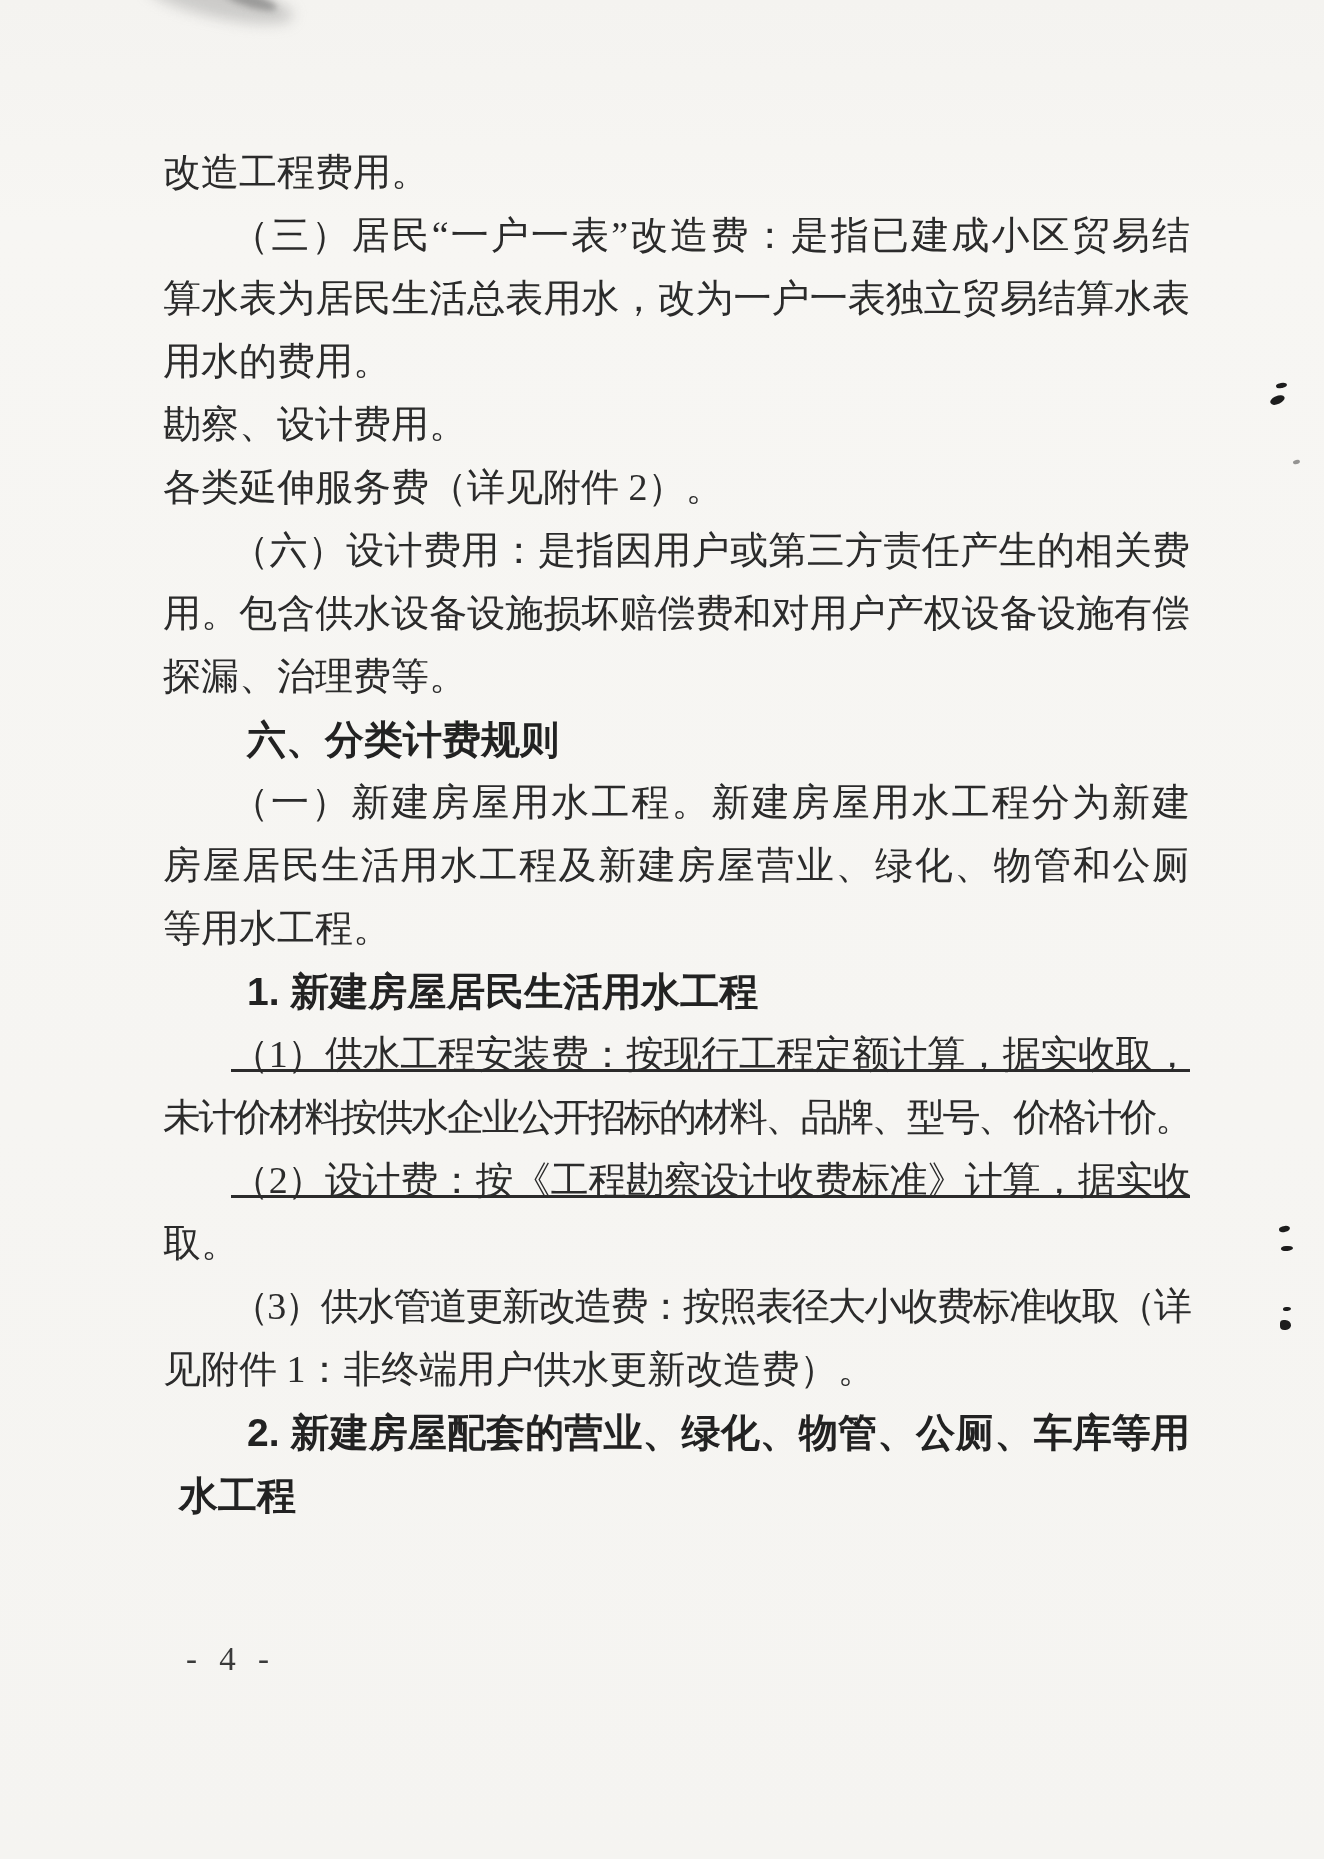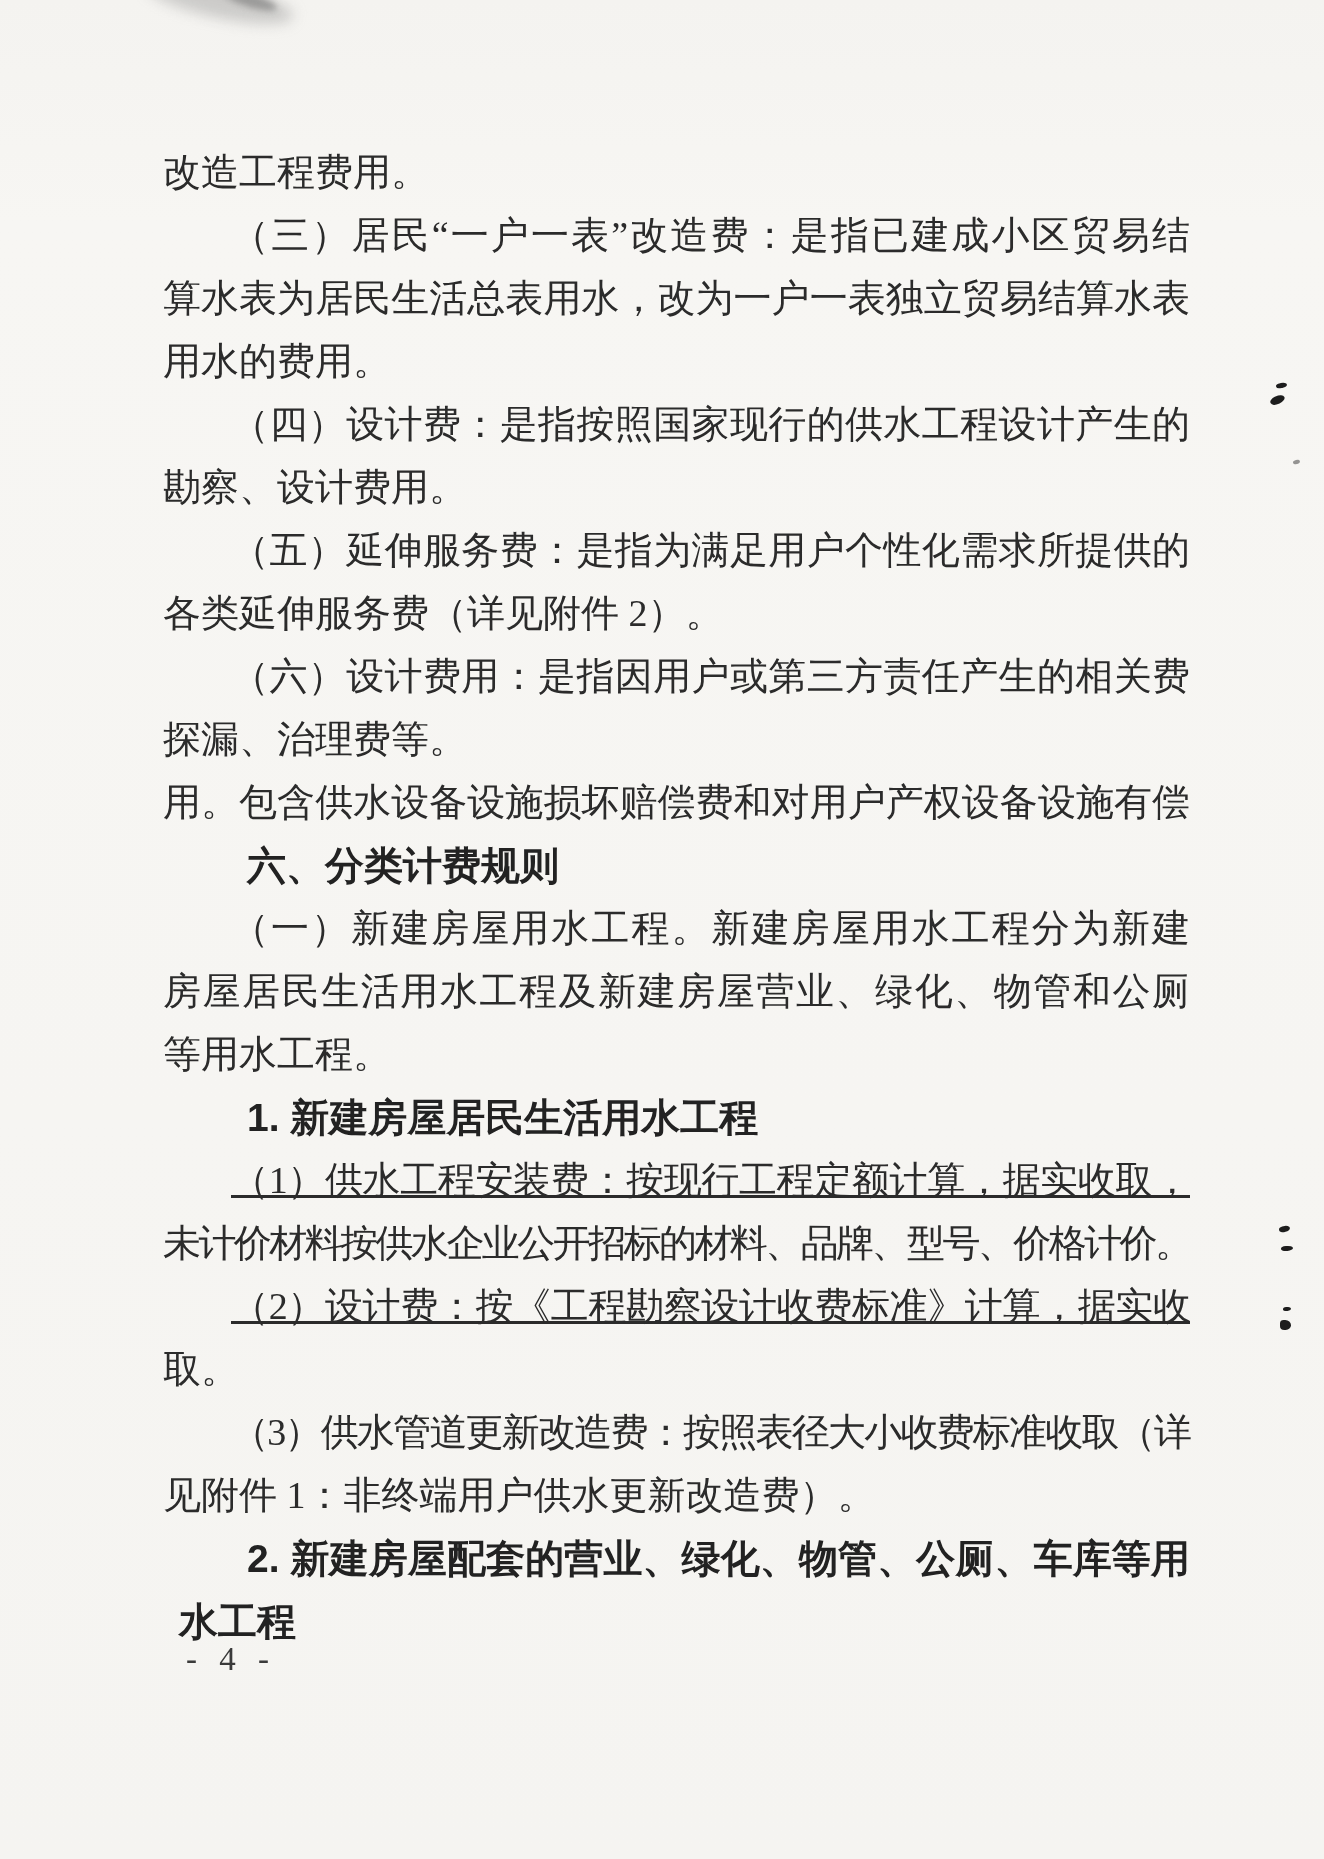--- a/index.html
+++ b/index.html
@@ -100,27 +100,25 @@
 <div class="page">
 
   <div class="smudge-a"></div>
   <div class="smudge-b"></div>
 
   <div class="textblock" id="doc">
       <div class="line">改造工程费用。</div>
       <div class="line indent fill">（三）居民“一户一表”改造费：是指已建成小区贸易结</div>
       <div class="line fill">算水表为居民生活总表用水，改为一户一表独立贸易结算水表</div>
       <div class="line">用水的费用。</div>
-      <div class="line indent fill">（四）设计费：是指按照国家现行的供水工程设计产生的</div>
       <div class="line">勘察、设计费用。</div>
-      <div class="line indent fill">（五）延伸服务费：是指为满足用户个性化需求所提供的</div>
       <div class="line">各类延伸服务费（详见附件 2）。</div>
       <div class="line indent fill">（六）设计费用：是指因用户或第三方责任产生的相关费</div>
+      <div class="line fill">用。包含供水设备设施损坏赔偿费和对用户产权设备设施有偿</div>
       <div class="line">探漏、治理费等。</div>
-      <div class="line fill">用。包含供水设备设施损坏赔偿费和对用户产权设备设施有偿</div>
       <div class="line bold indent">六、分类计费规则</div>
       <div class="line indent fill">（一）新建房屋用水工程。新建房屋用水工程分为新建</div>
       <div class="line fill">房屋居民生活用水工程及新建房屋营业、绿化、物管和公厕</div>
       <div class="line">等用水工程。</div>
       <div class="line bold indent">1. 新建房屋居民生活用水工程</div>
       <div class="line indent fill t1">（1）供水工程安装费：按现行工程定额计算，据实收取，</div>
       <div class="line fill t3">未计价材料按供水企业公开招标的材料、品牌、型号、价格计价。</div>
       <div class="line indent fill t1">（2）设计费：按《工程勘察设计收费标准》计算，据实收</div>
       <div class="line">取。</div>
       <div class="line indent fill t2">（3）供水管道更新改造费：按照表径大小收费标准收取（详</div>

